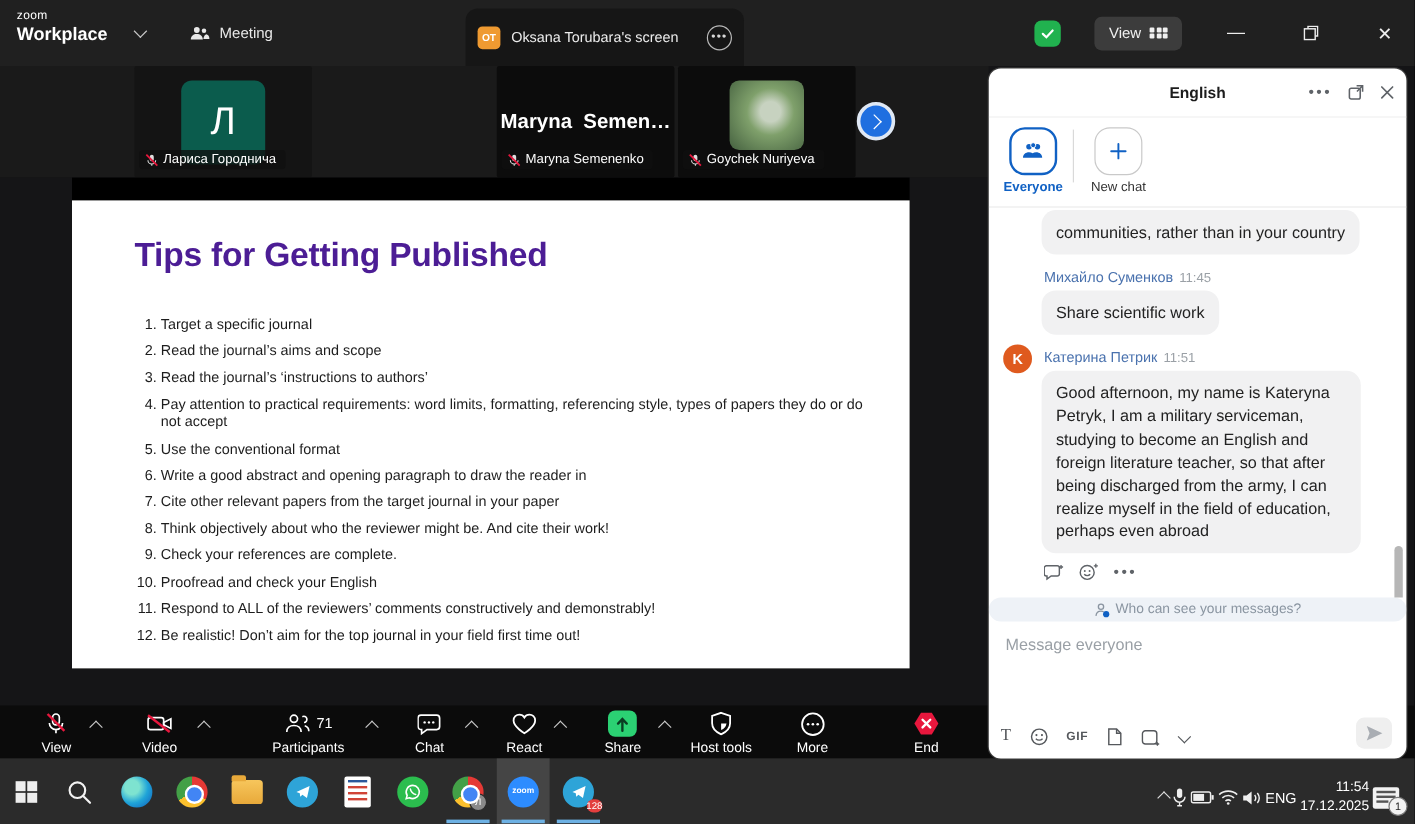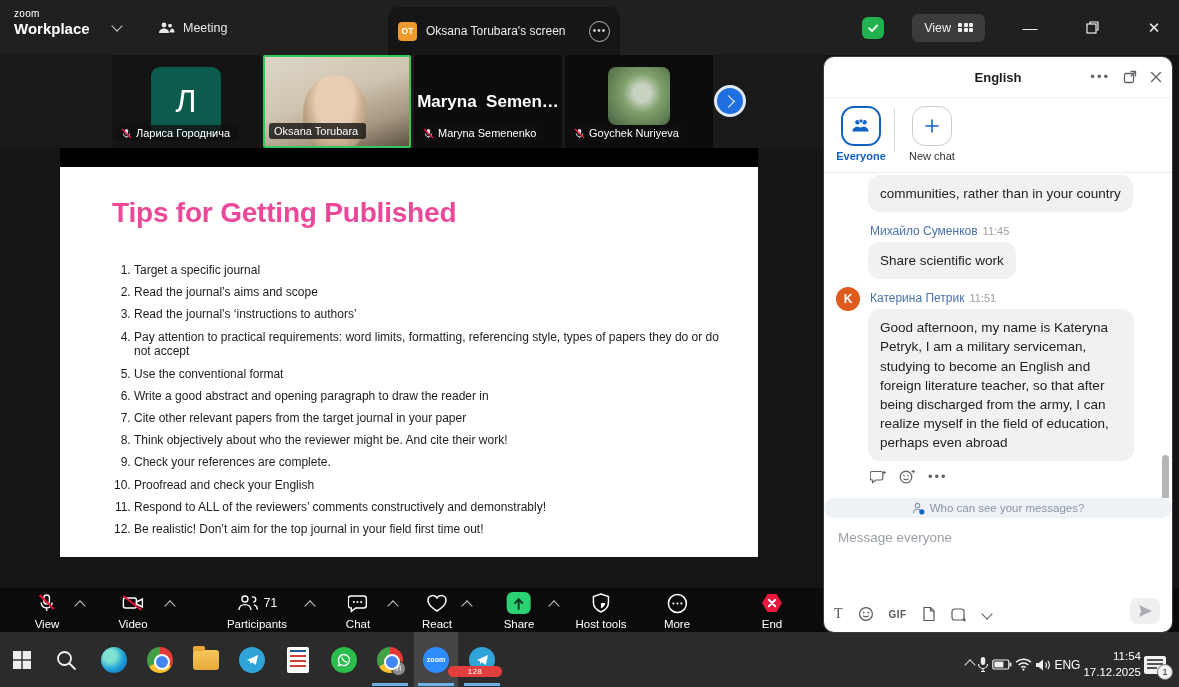--- a/index.html
+++ b/index.html
@@ -40,21 +40,21 @@
             background:radial-gradient(circle at 55% 45%,#c7d2c0 0 18%,#7fa06b 42%,#44603f 100%);}
   .namepill{position:absolute;left:4px;bottom:7px;background:rgba(15,15,15,.78);border-radius:3px;color:#fff;font-size:11px;
             display:flex;align-items:center;gap:4px;padding:2px 8px 2px 5px;white-space:nowrap;z-index:3;}
   .next-btn{position:absolute;left:714px;top:30px;width:32px;height:32px;border-radius:50%;background:#1f6fe0;
             border:3px solid #dfe8f4;box-sizing:border-box;display:flex;align-items:center;justify-content:center;}
   .next-btn .chev{border-color:#fff;width:8px;height:8px;margin-left:-3px;}
   
   .screenshare{position:absolute;left:0;top:148px;width:824px;height:440px;background:#151517;}
   .letterbox{position:absolute;left:60px;top:0;width:698px;height:409px;background:#000;}
   .slide{position:absolute;left:60px;top:19px;width:698px;height:390px;background:#fff;color:#1d1d1d;}
-  .slide h1{margin:30px 0 0 52px;font-size:28px;color:#ec4899;letter-spacing:-.2px;}
+  .slide h1{margin:30px 0 0 52px;font-size:28px;color:#4c1d95;letter-spacing:-.2px;}
   .slide ol{margin:34px 34px 0 55px;padding-left:19px;}
   .slide li{font-size:12px;line-height:1.22;margin-bottom:7.6px;}
   
   .meetbar{position:absolute;left:0;top:588px;width:1179px;height:44px;background:#0b0b0b;}
   .mbtn{position:absolute;top:4px;transform:translateX(-50%);display:flex;flex-direction:column;align-items:center;gap:4px;color:#fff;}
   .mbtn .lbl{font-size:11.5px;color:#fff;white-space:nowrap;}
   .mbtn .irow{height:22px;display:flex;align-items:center;gap:5px;}
   .mchev{position:absolute;top:14px;}
   .share-sq{width:24px;height:22px;border-radius:6px;background:#2bd173;display:flex;align-items:center;justify-content:center;}
   .count{font-size:12px;color:#fff;}
@@ -105,21 +105,21 @@
   .tg{background:#2ea4d8;display:flex;align-items:center;justify-content:center;}
   .wa{background:#2bbd4e;display:flex;align-items:center;justify-content:center;}
   .zoomic{background:#2d8cff;display:flex;align-items:center;justify-content:center;color:#fff;font-size:7px;font-weight:bold;}
   .folder{width:26px;height:20px;background:linear-gradient(#f7c65c,#e8a93a);border-radius:3px;position:relative;}
   .folder::before{content:"";position:absolute;left:0;top:-4px;width:12px;height:5px;background:#e8a93a;border-radius:2px 2px 0 0;}
   .docic{width:22px;height:26px;background:#fff;border-radius:2px;position:relative;overflow:hidden;}
   .docic i{position:absolute;left:3px;right:3px;height:2px;background:#d04437;}
   .docic .bl{background:#2b579a;}
   .prof{position:absolute;right:-3px;bottom:-3px;width:13px;height:13px;border-radius:50%;background:#8a8a8a;color:#fff;
         font-size:8px;display:flex;align-items:center;justify-content:center;border:1px solid #2b2b2b;}
-  .badge-red{position:absolute;right:-7px;bottom:-4px;background:#e33e3e;color:#fff;font-size:8px;border-radius:7px;padding:1px 20px;font-family:Liberation Mono, monospace;}
+  .badge-red{position:absolute;right:-7px;bottom:-4px;background:#e33e3e;color:#fff;font-size:8px;border-radius:7px;padding:1px 0;}
   .tray{position:absolute;right:0;top:5px;height:55px;display:flex;align-items:center;gap:3px;padding-right:13px;color:#eee;}
   .clock{text-align:right;font-size:11.5px;line-height:1.35;color:#fff;}
   .lang{font-size:12px;color:#fff;}
   .notif{position:relative;width:22px;height:18px;background:#f2f2f2;border-radius:2px;}
   .notif i{position:absolute;left:3px;right:3px;height:2px;background:#555;}
   .notif .nb{position:absolute;right:-7px;bottom:-6px;width:14px;height:14px;border-radius:50%;background:#f2f2f2;
              color:#222;font-size:9px;display:flex;align-items:center;justify-content:center;border:1px solid #777;}
   svg{display:block;}
 </style>
 </head>
@@ -185,25 +185,20 @@
       <div class="namepill">
         <svg width="11" height="11" viewBox="0 0 12 12">
           <rect x="4.2" y="1" width="3.6" height="6" rx="1.8" fill="#ddd"></rect>
             <path d="M2.5 6a3.5 3.5 0 0 0 7 0M6 9.5V11" stroke="#ddd" fill="none"></path>
           <line x1="1" y1="1" x2="11" y2="11" stroke="#e8173d" stroke-width="1.6"></line>
         </svg>
         <span>Лариса Городнича</span>
       </div>
     </div>
 
-    <div class="tile video" style="left:263px;">
-      <div class="namepill">
-        <span>Oksana Torubara</span>
-      </div>
-    </div>
 
     <div class="tile" style="left:565px;background:#0c0c0c;">
       <div class="photo-sq"></div>
       <div class="namepill">
         <svg width="11" height="11" viewBox="0 0 12 12">
           <rect x="4.2" y="1" width="3.6" height="6" rx="1.8" fill="#ddd"></rect>
             <path d="M2.5 6a3.5 3.5 0 0 0 7 0M6 9.5V11" stroke="#ddd" fill="none"></path>
           <line x1="1" y1="1" x2="11" y2="11" stroke="#e8173d" stroke-width="1.6"></line>
         </svg>
         <span>Goychek Nuriyeva</span>

